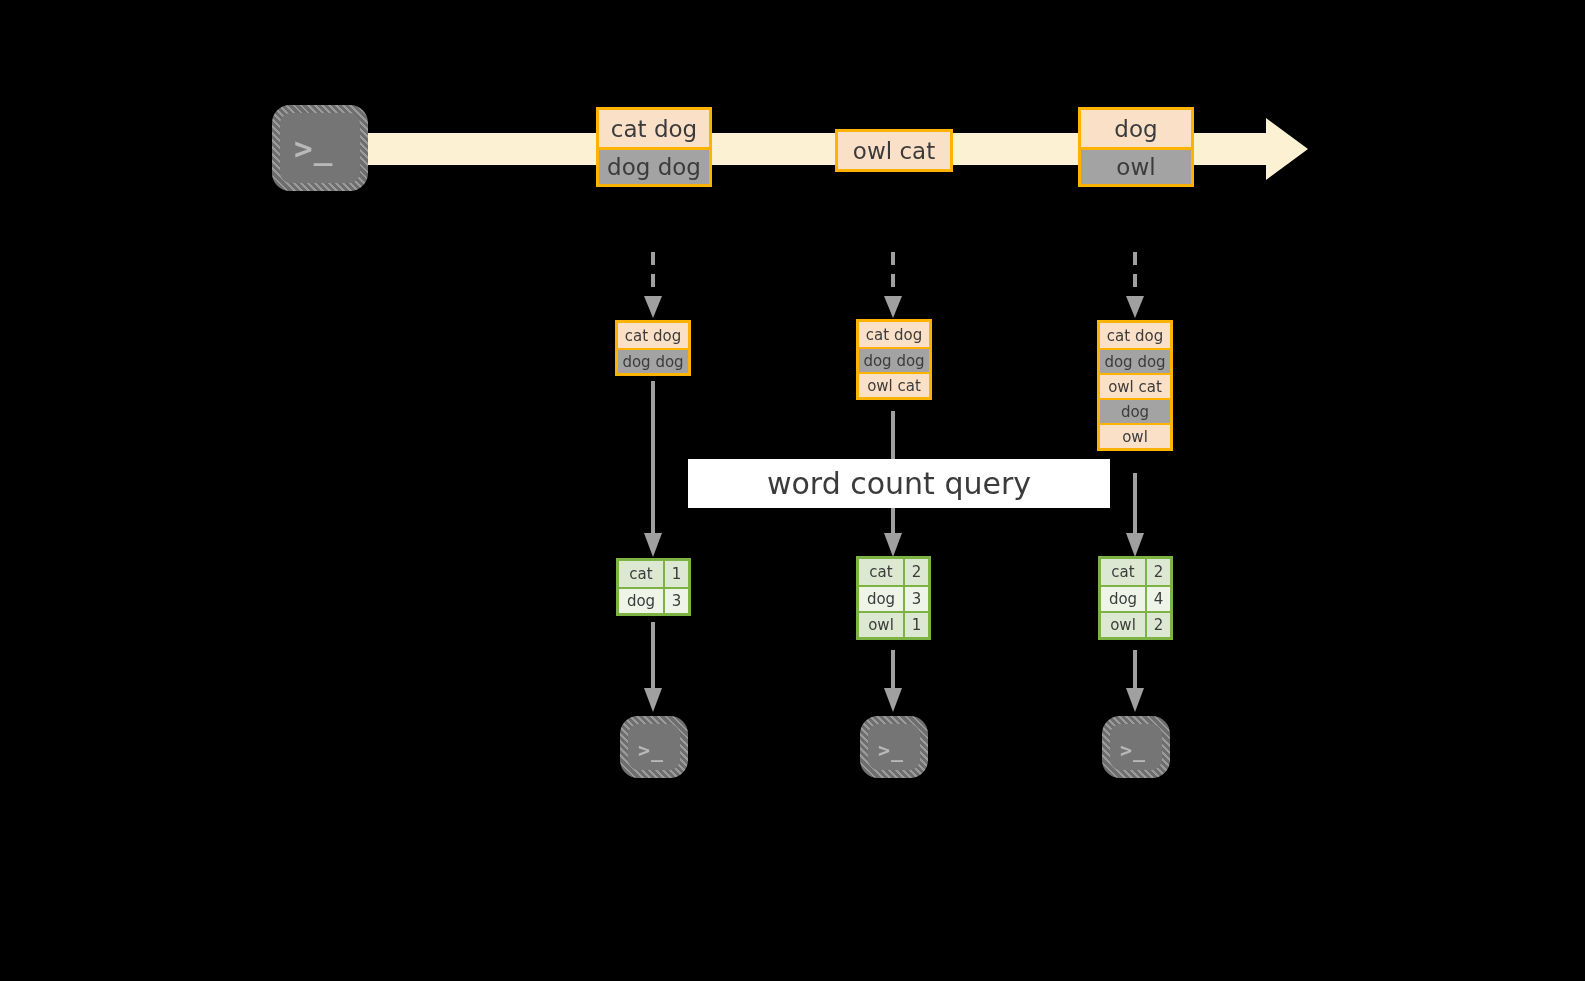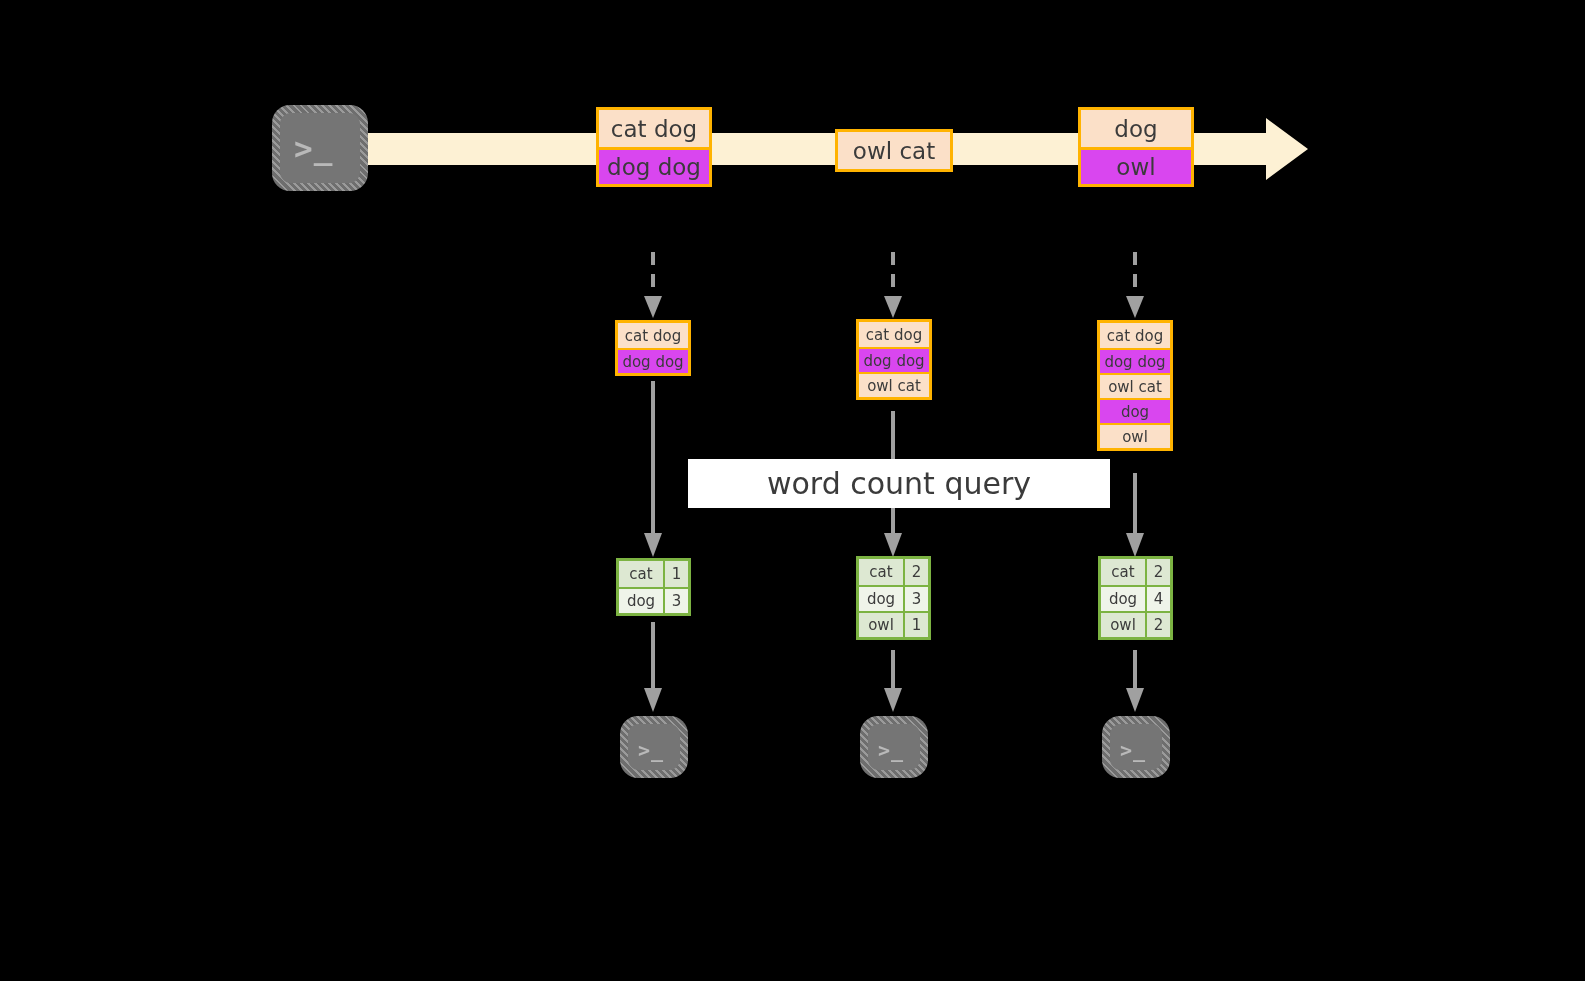--- a/index.html
+++ b/index.html
@@ -70,21 +70,21 @@
     flex-direction: column;
   }
   .obox .row {
     display: flex;
     align-items: center;
     justify-content: center;
     color: #3b3b3b;
     white-space: nowrap;
   }
   .obox .row.shade-a { background: #fbe0c8; }
-  .obox .row.shade-b { background: #d946ef; }
+  .obox .row.shade-b { background: #a3a3a3; }
   .obox .row + .row { border-top: 3px solid #ffb300; }
 
   
   .obox.top .row { height: 37px; font-size: 23px; }
   .obox.top { width: 116px; }
   .obox.top.single { width: 118px; }
 
   
   .obox.batch { width: 76px; }
   .obox.batch .row { height: 25px; font-size: 15px; }

